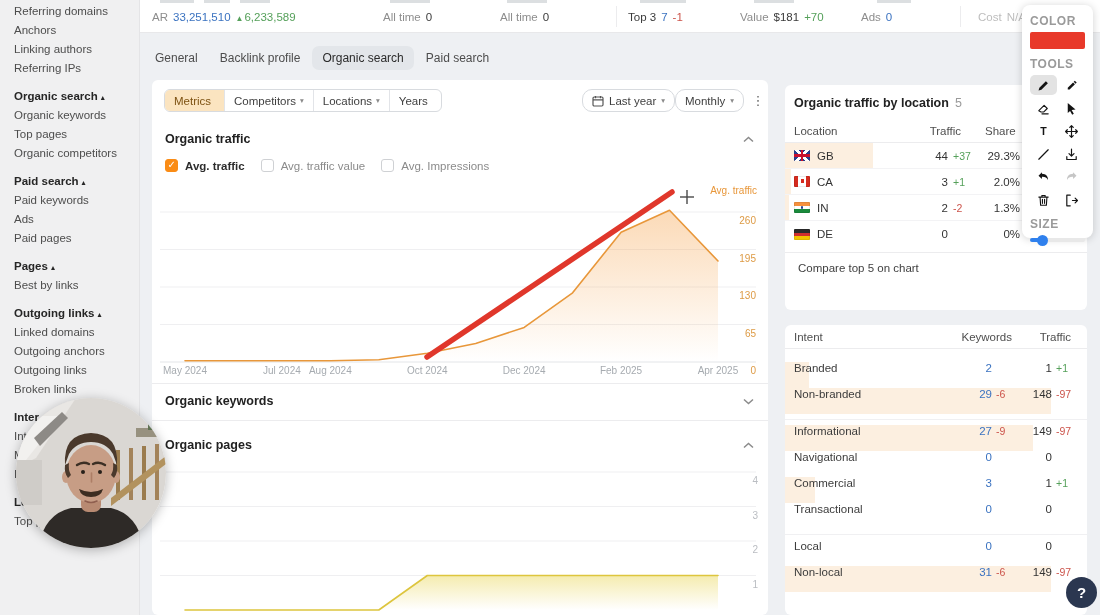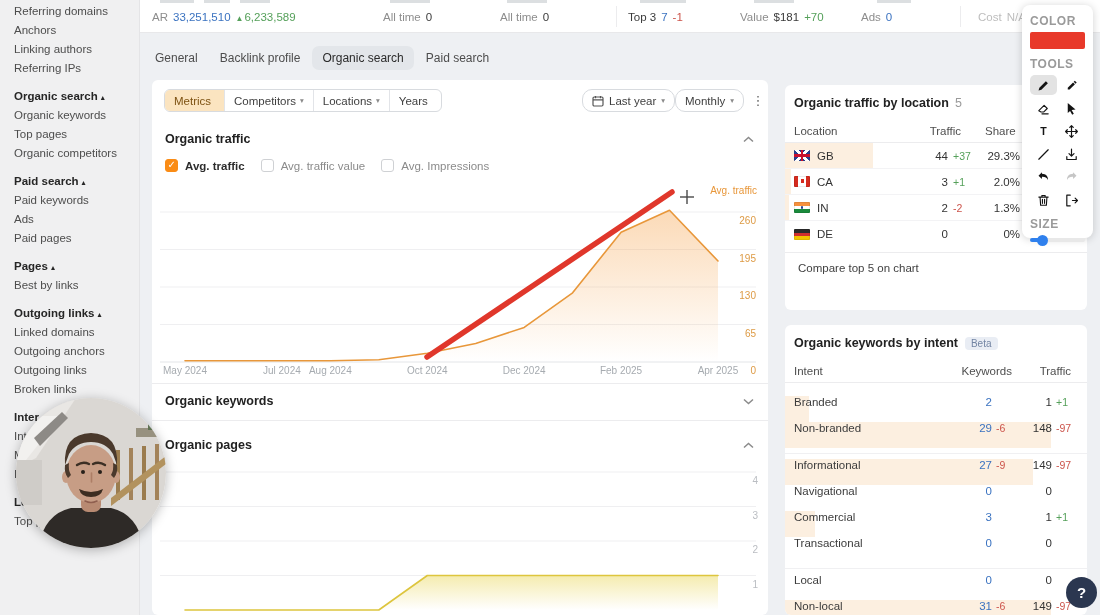--- a/index.html
+++ b/index.html
@@ -448,24 +448,20 @@
         <span class="l-tnum">0</span>
         <span class="l-delta"></span>
         <span class="l-share">0%</span>
         <span class="l-extra">1</span>
       </div>
     </div>
   <div class="lfoot">Compare top 5 on chart</div>
 </div>
 
 <div class="card intent-card">
-  <div class="pc-title">
-    <span>Organic keywords by intent</span>
-    <span class="beta">Beta</span>
-  </div>
   <div class="ihead">
     <span class="c-name">Intent</span>
     <span class="ih-kw">Keywords</span>
     <span class="ih-tr">Traffic</span>
   </div>
   <div class="irows">
 
       <div class="irow">
         <div class="rowbar" style="width: 8%;"></div>
         <span class="i-label">Branded</span>

